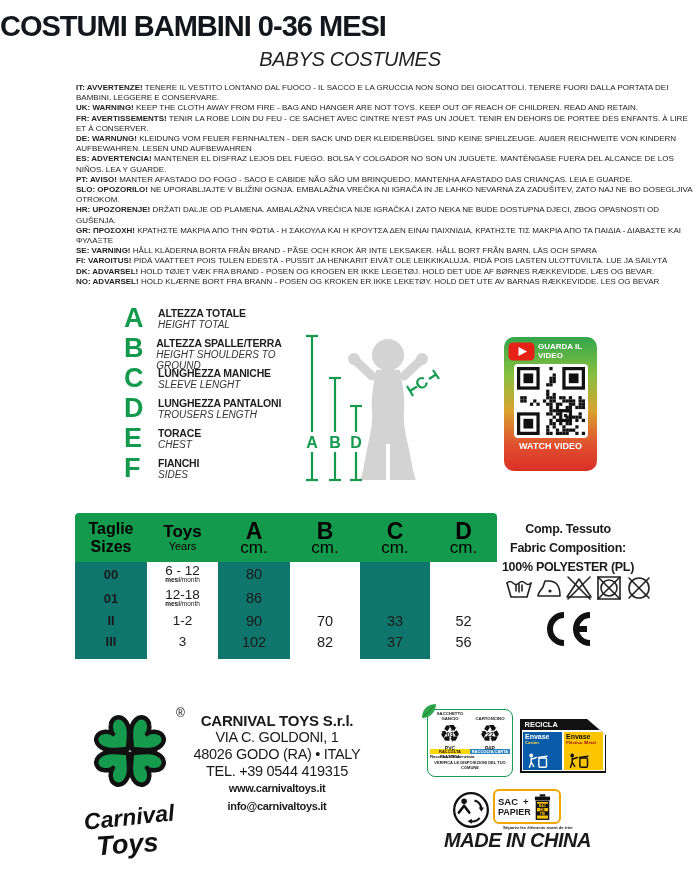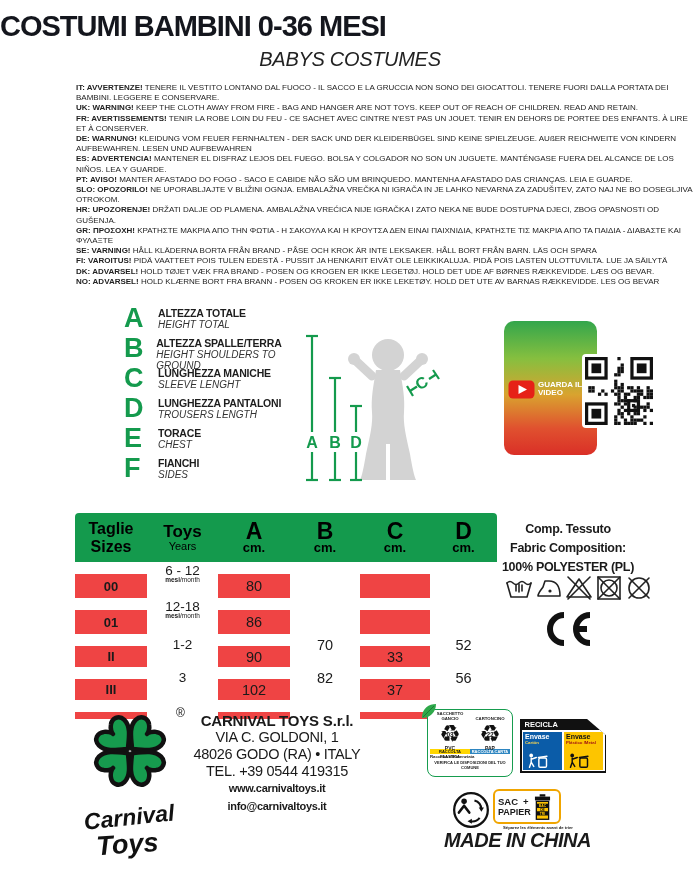--- a/index.html
+++ b/index.html
@@ -23,41 +23,41 @@
   .leg-item{display:flex;height:30px;}
   .leg-letter{width:34px;font-size:27px;line-height:24px;font-weight:800;color:#149a4d;}
   .leg-txt{padding-top:1px;}
   .leg-it{font-size:10.5px;font-weight:bold;line-height:12px;color:#1d1d1d;letter-spacing:-0.2px;}
   .leg-en{font-size:10px;font-style:italic;line-height:11px;color:#333;}
 
   
   .diagram{position:absolute;left:298px;top:328px;}
 
   
-  .video-badge{position:absolute;left:504px;top:321px;width:93px;height:134px;border-radius:10px;
+  .video-badge{position:absolute;left:504px;top:337px;width:93px;height:134px;border-radius:10px;
     background:linear-gradient(180deg,#33a64c 0%,#86bf3f 28%,#d9a32f 55%,#e0512f 80%,#da2f27 100%);
-    box-sizing:border-box;padding:5px 4px 3px 4px;display:flex;flex-direction:row;align-items:center;}
+    box-sizing:border-box;padding:5px 4px 3px 4px;display:flex;flex-direction:column;align-items:center;}
   .vb-top{display:flex;align-items:center;gap:3px;width:100%;}
   .vb-label{color:#fff;font-weight:800;font-size:8px;line-height:8.5px;width:44px;}
   .qr-wrap{background:#fff;border-radius:4px;margin-top:3px;padding:3px;line-height:0;}
   .vb-bottom{color:#fff;font-weight:800;font-size:9px;margin-top:3px;text-align:center;width:100%;}
 
   
   .size-table{position:absolute;left:75px;top:513px;width:422px;}
   .thead{display:grid;grid-template-columns:72px 71px 72px 70px 70px 67px;
          background:#149a4d;color:#000000;height:49px;border-radius:4px 4px 0 0;align-items:center;}
   .th{text-align:center;}
   .th-2line{font-size:16px;font-weight:600;line-height:18px;}
   .th-anni{font-size:17px;font-weight:800;line-height:16px;}
   .th-years{font-size:11px;font-weight:400;line-height:12px;}
   .th-letter{font-size:23px;font-weight:800;line-height:20px;}
-  .th-unit{font-size:13px;font-weight:700;line-height:13px;}
+  .th-unit{font-size:17px;font-weight:400;line-height:13px;}
   .tbody{display:grid;grid-template-columns:72px 71px 72px 70px 70px 67px;}
   .td{display:flex;flex-direction:column;align-items:center;justify-content:center;}
-  .tbody .shade{background:#ef4444;margin-top:12px;}
+  .tbody .shade{background:#0f766e;}
   .r-tall{height:24px;}
   .r-norm{height:21px;}
   .r-fill{height:7px;}
   .td-size{font-weight:800;font-size:13px;}
   .td-years{font-size:13.5px;line-height:13px;}
   .td-note{font-size:6.5px;line-height:6.5px;}
   .td-note b{font-weight:800;}
   .td-num{font-size:14.5px;}
 
   

